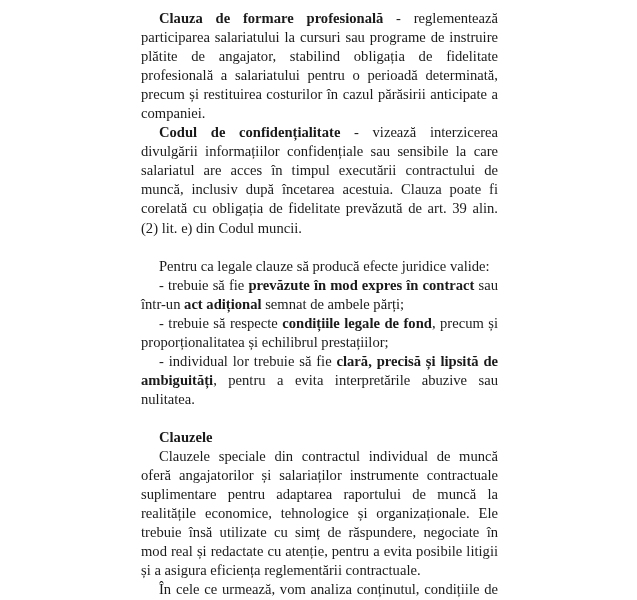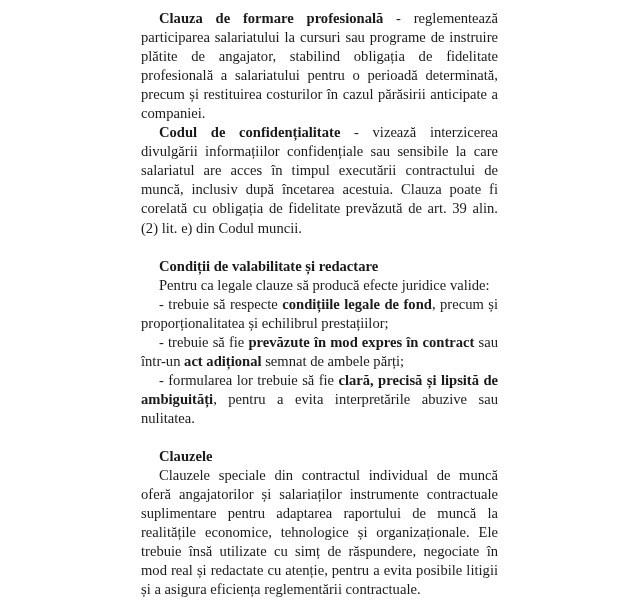--- a/index.html
+++ b/index.html
@@ -63,29 +63,28 @@
 
 <div class="page">
   <div class="text-column">
 
     <p class="para"><b class="lead">Clauza de formare profesională</b><span> - </span><span>reglementează participarea salariatului la cursuri sau programe de instruire plătite de angajator, stabilind obligația de fidelitate profesională a salariatului pentru o perioadă determinată, precum și restituirea costurilor în cazul părăsirii anticipate a companiei.</span></p>
 
     <p class="para"><b class="lead">Codul de confidențialitate</b><span> - </span><span>vizează interzicerea divulgării informațiilor confidențiale sau sensibile la care salariatul are acces în timpul executării contractului de muncă, inclusiv după încetarea acestuia. Clauza poate fi corelată cu obligația de fidelitate prevăzută de art. 39 alin. (2) lit. e) din Codul muncii.</span></p>
 
     <div class="gap">&nbsp;</div>
 
-    <p class="heading">Condiții de valabilitate și redactare</p>
 
     <p class="para">Pentru ca legale clauze să producă efecte juridice valide:</p>
 
+    <p class="para"><span>- </span><span>trebuie să fie </span><b>prevăzute în mod expres în contract</b><span> sau într-un </span><b>act adițional</b><span> semnat de ambele părți;</span></p>
+
     <p class="para"><span>- </span><span>trebuie să respecte </span><b>condițiile legale de fond</b><span>, precum și proporționalitatea și echilibrul prestațiilor;</span></p>
 
-    <p class="para"><span>- </span><span>trebuie să fie </span><b>prevăzute în mod expres în contract</b><span> sau într-un </span><b>act adițional</b><span> semnat de ambele părți;</span></p>
-
-    <p class="para"><span>- </span><span>formularea lor trebuie să fie </span><b>clară, precisă și lipsită de ambiguități</b><span>, pentru a evita interpretările abuzive sau nulitatea.</span></p>
+    <p class="para"><span>- </span><span>individual lor trebuie să fie </span><b>clară, precisă și lipsită de ambiguități</b><span>, pentru a evita interpretările abuzive sau nulitatea.</span></p>
 
     <div class="gap">&nbsp;</div>
 
     <p class="heading">Clauzele</p>
 
     <p class="para">Clauzele speciale din contractul individual de muncă oferă angajatorilor și salariaților instrumente contractuale suplimentare pentru adaptarea raportului de muncă la realitățile economice, tehnologice și organizaționale. Ele trebuie însă utilizate cu simț de răspundere, negociate în mod real și redactate cu atenție, pentru a evita posibile litigii și a asigura eficiența reglementării contractuale.</p>
 
     <p class="para">În cele ce urmează, vom analiza conținutul, condițiile de valabilitate și implicațiile practice ale fiecărei clauze în parte.</p>
 
   </div>

